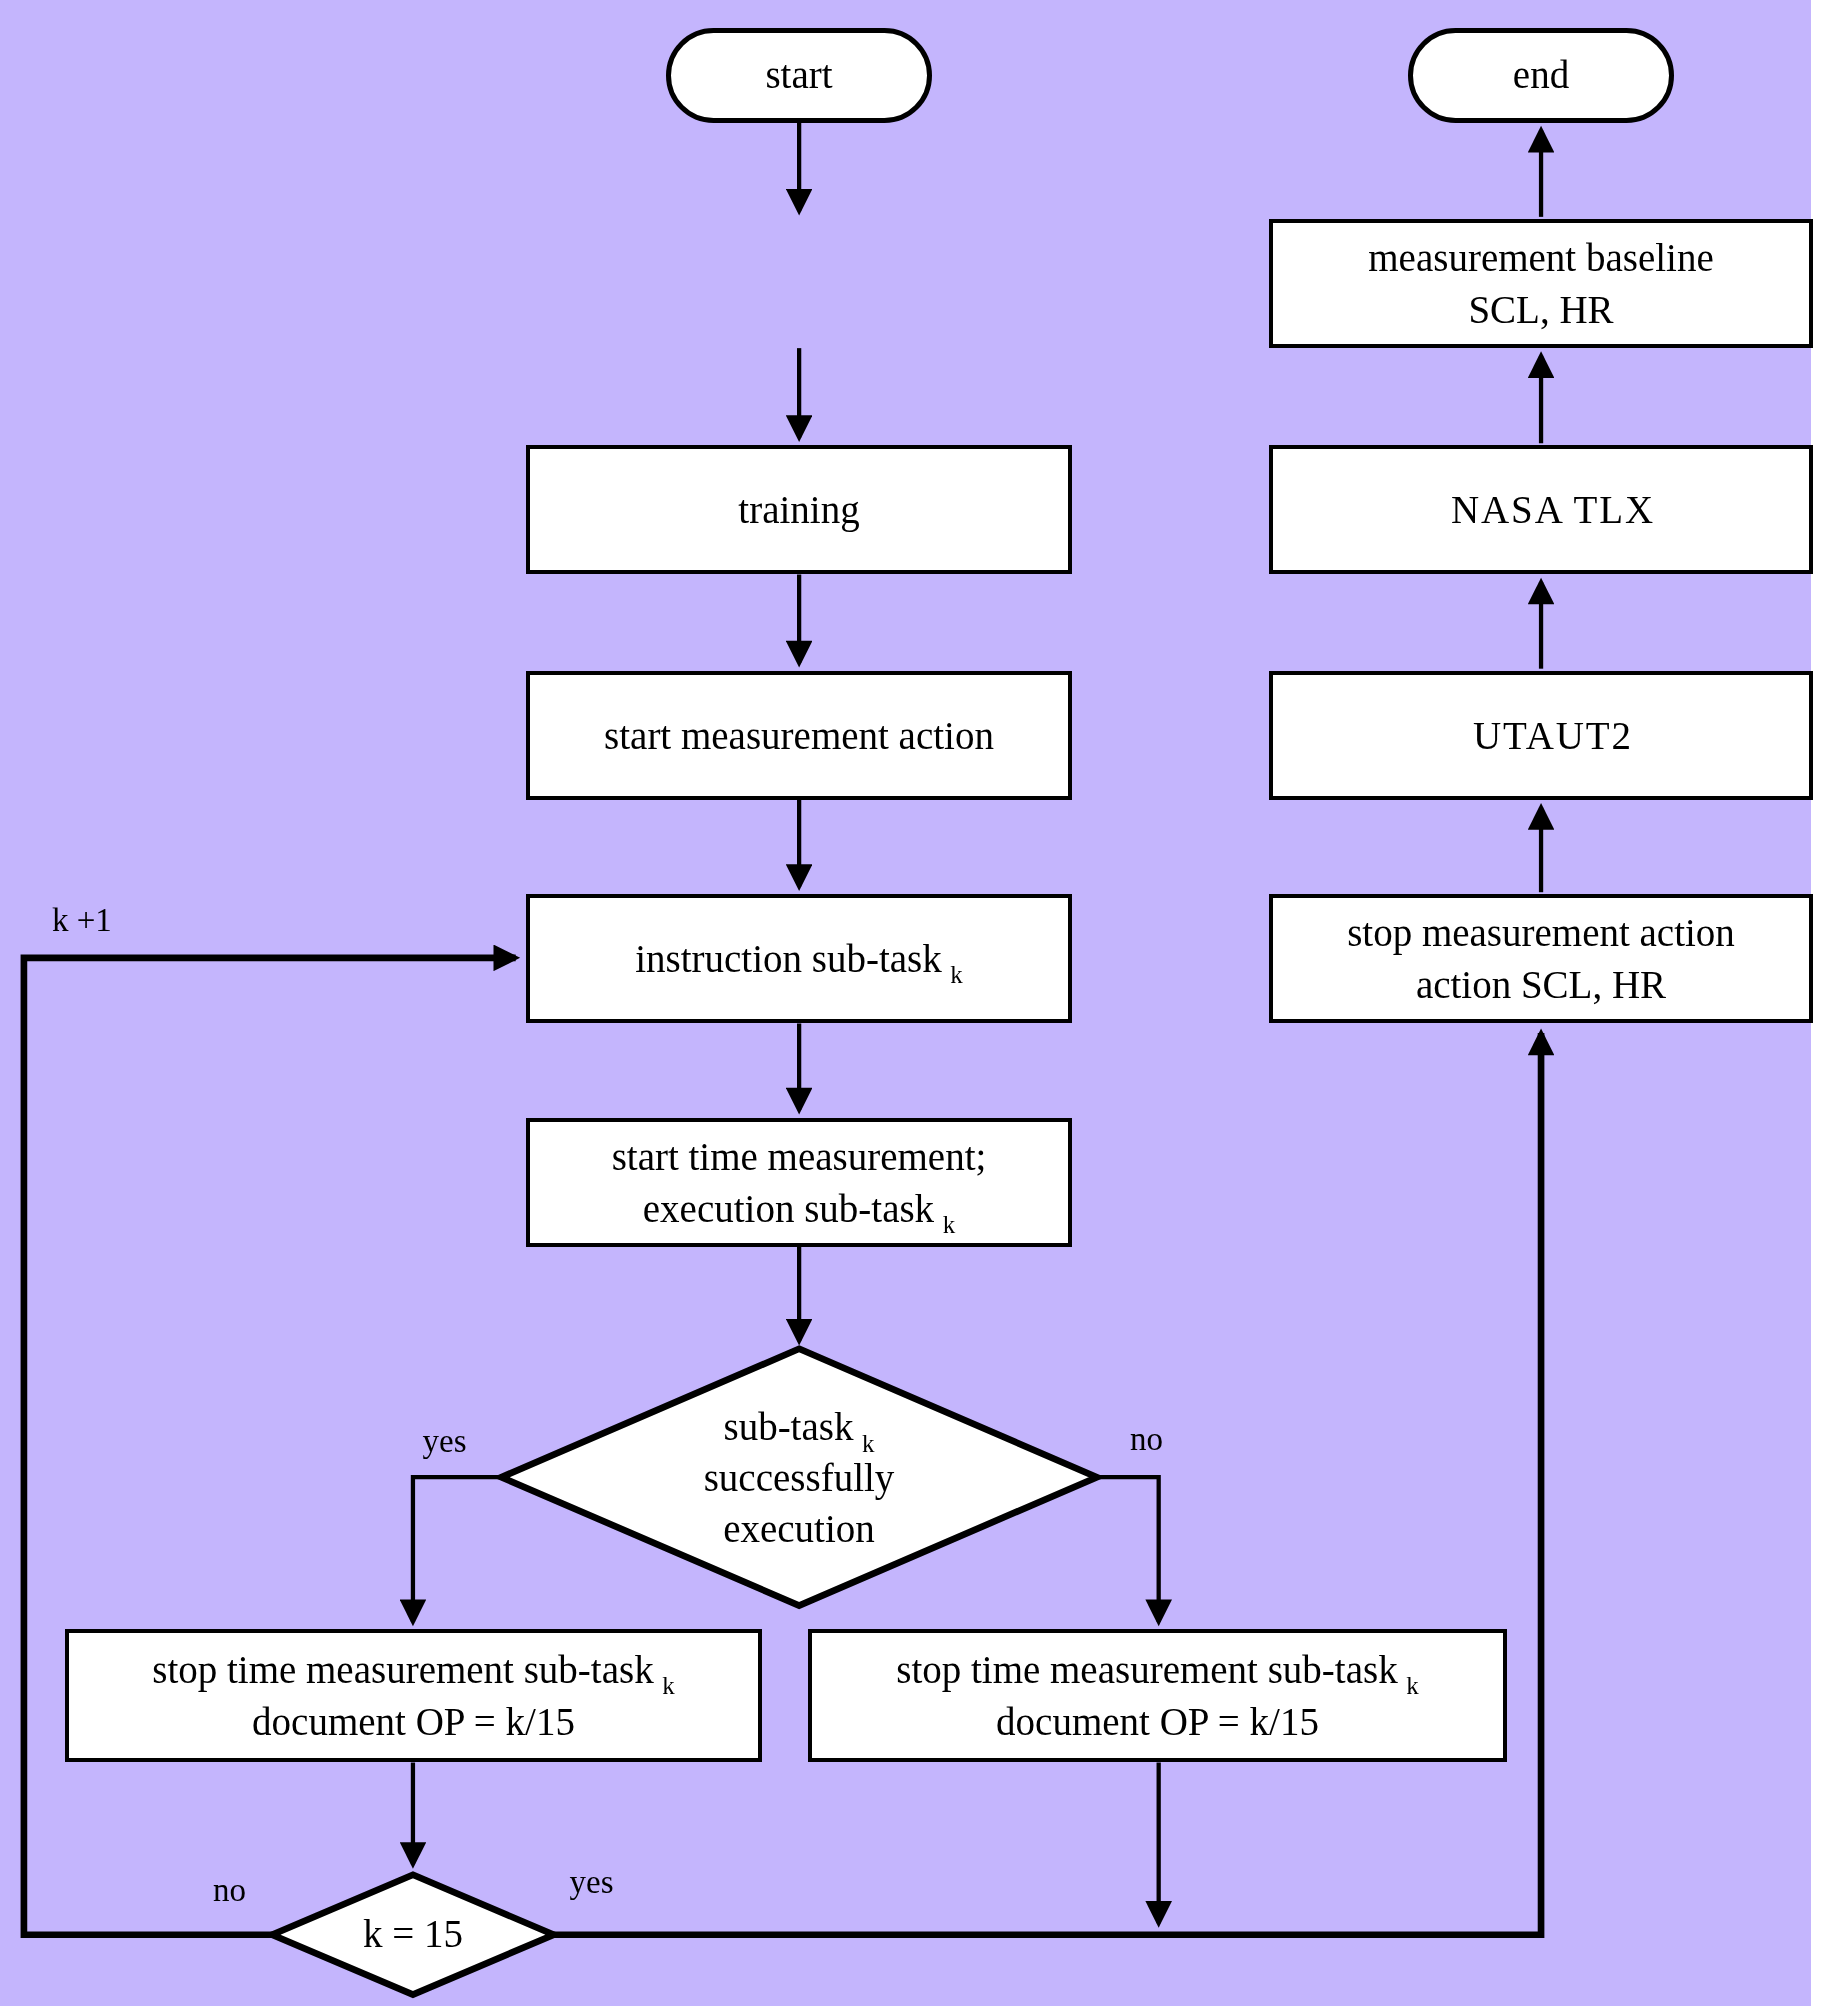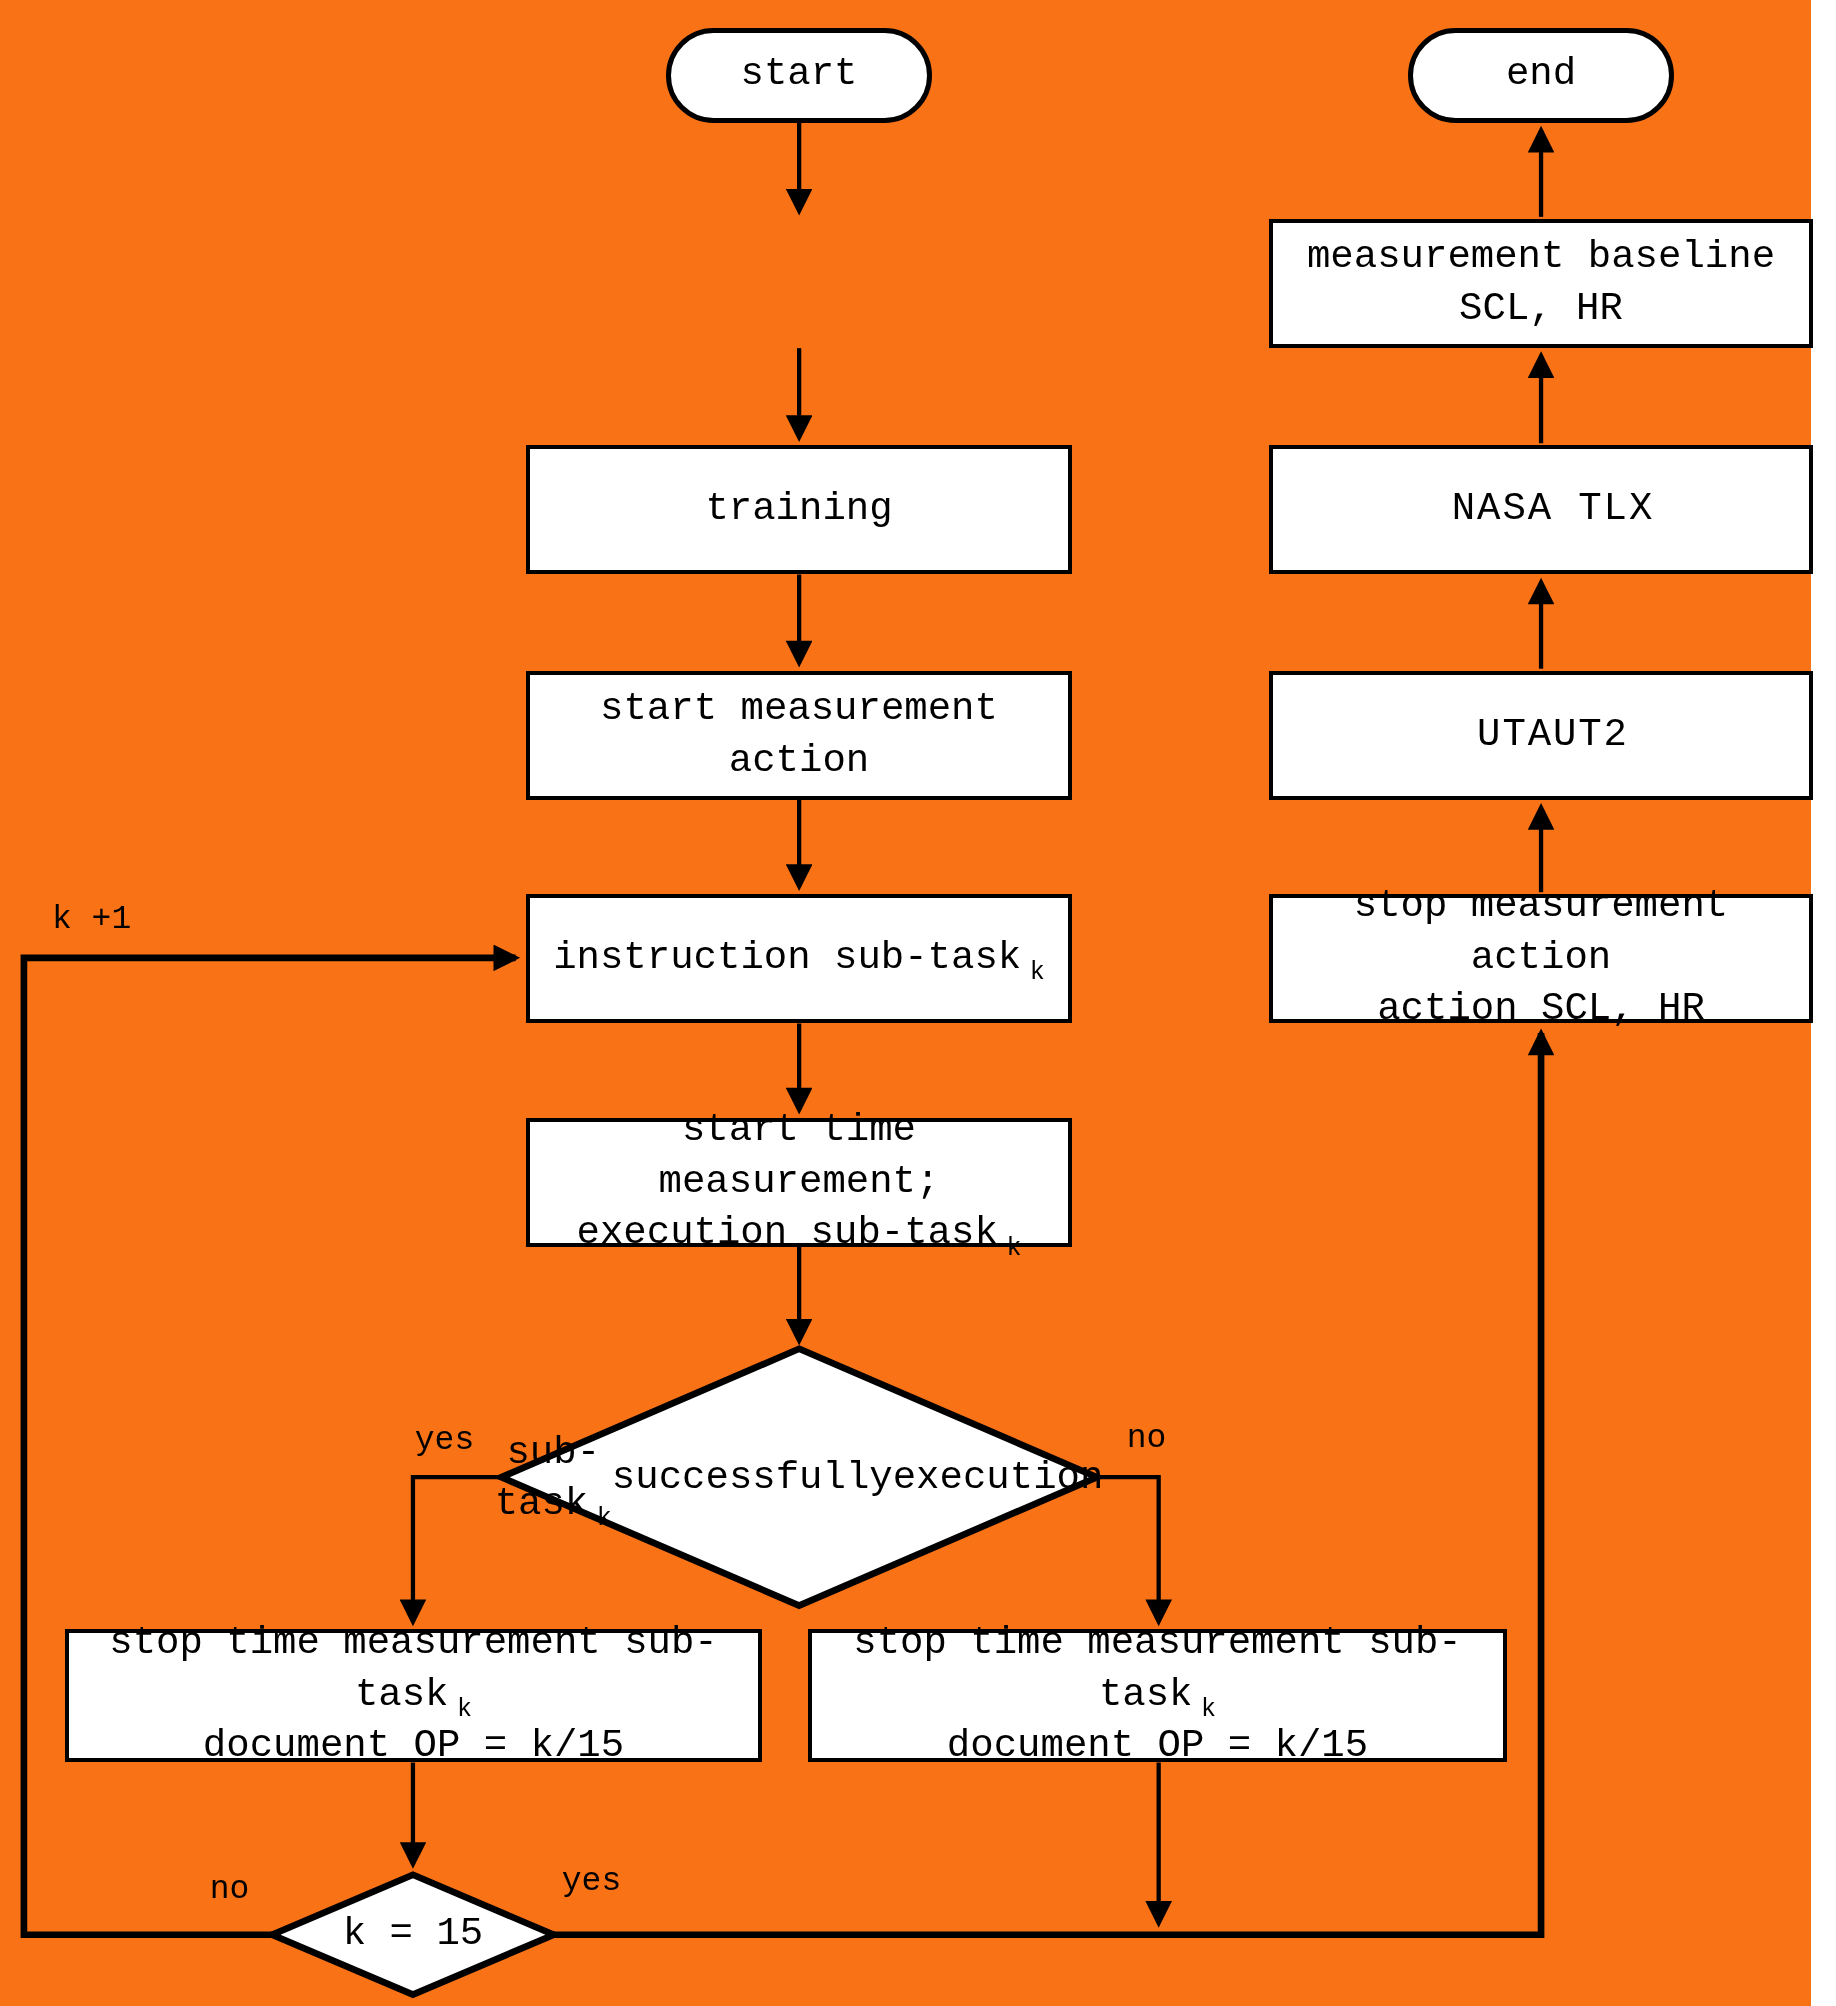--- a/index.html
+++ b/index.html
@@ -1,38 +1,38 @@
 <!DOCTYPE html>
 <html style="font-size:15px"><head>
 <meta charset="utf-8">
 <style>
   html,body{margin:0;padding:0;background:#ffffff;}
   #canvas{
     position:relative;
     width:1811px;height:2007px;
-    background:#f97316;
-    font-family:Liberation Mono, monospace;
+    background:#c4b5fd;
+    font-family:Liberation Serif, serif;
     color:#000000;
   }
   #edges{position:absolute;left:0;top:0;width:1837px;height:2007px;}
   .box{
     position:absolute;
     box-sizing:border-box;
     background:#ffffff;
     border:4.8px solid #000000;
     display:flex;flex-direction:column;
     align-items:center;justify-content:center;
     text-align:center;
     font-size:39px;line-height:1.32;
     z-index:2;
   }
   .oval{border-radius:49px;border-width:5.7px;}
   .dtext{
     position:absolute;
-    display:flex;flex-direction:row;
+    display:flex;flex-direction:column;
     align-items:center;justify-content:center;
     text-align:center;
     font-size:39px;line-height:1.3;
     z-index:3;background:transparent;
   }
   .edge-label{
     position:absolute;
     font-size:33px;line-height:1.1;
     text-align:center;
     z-index:3;

